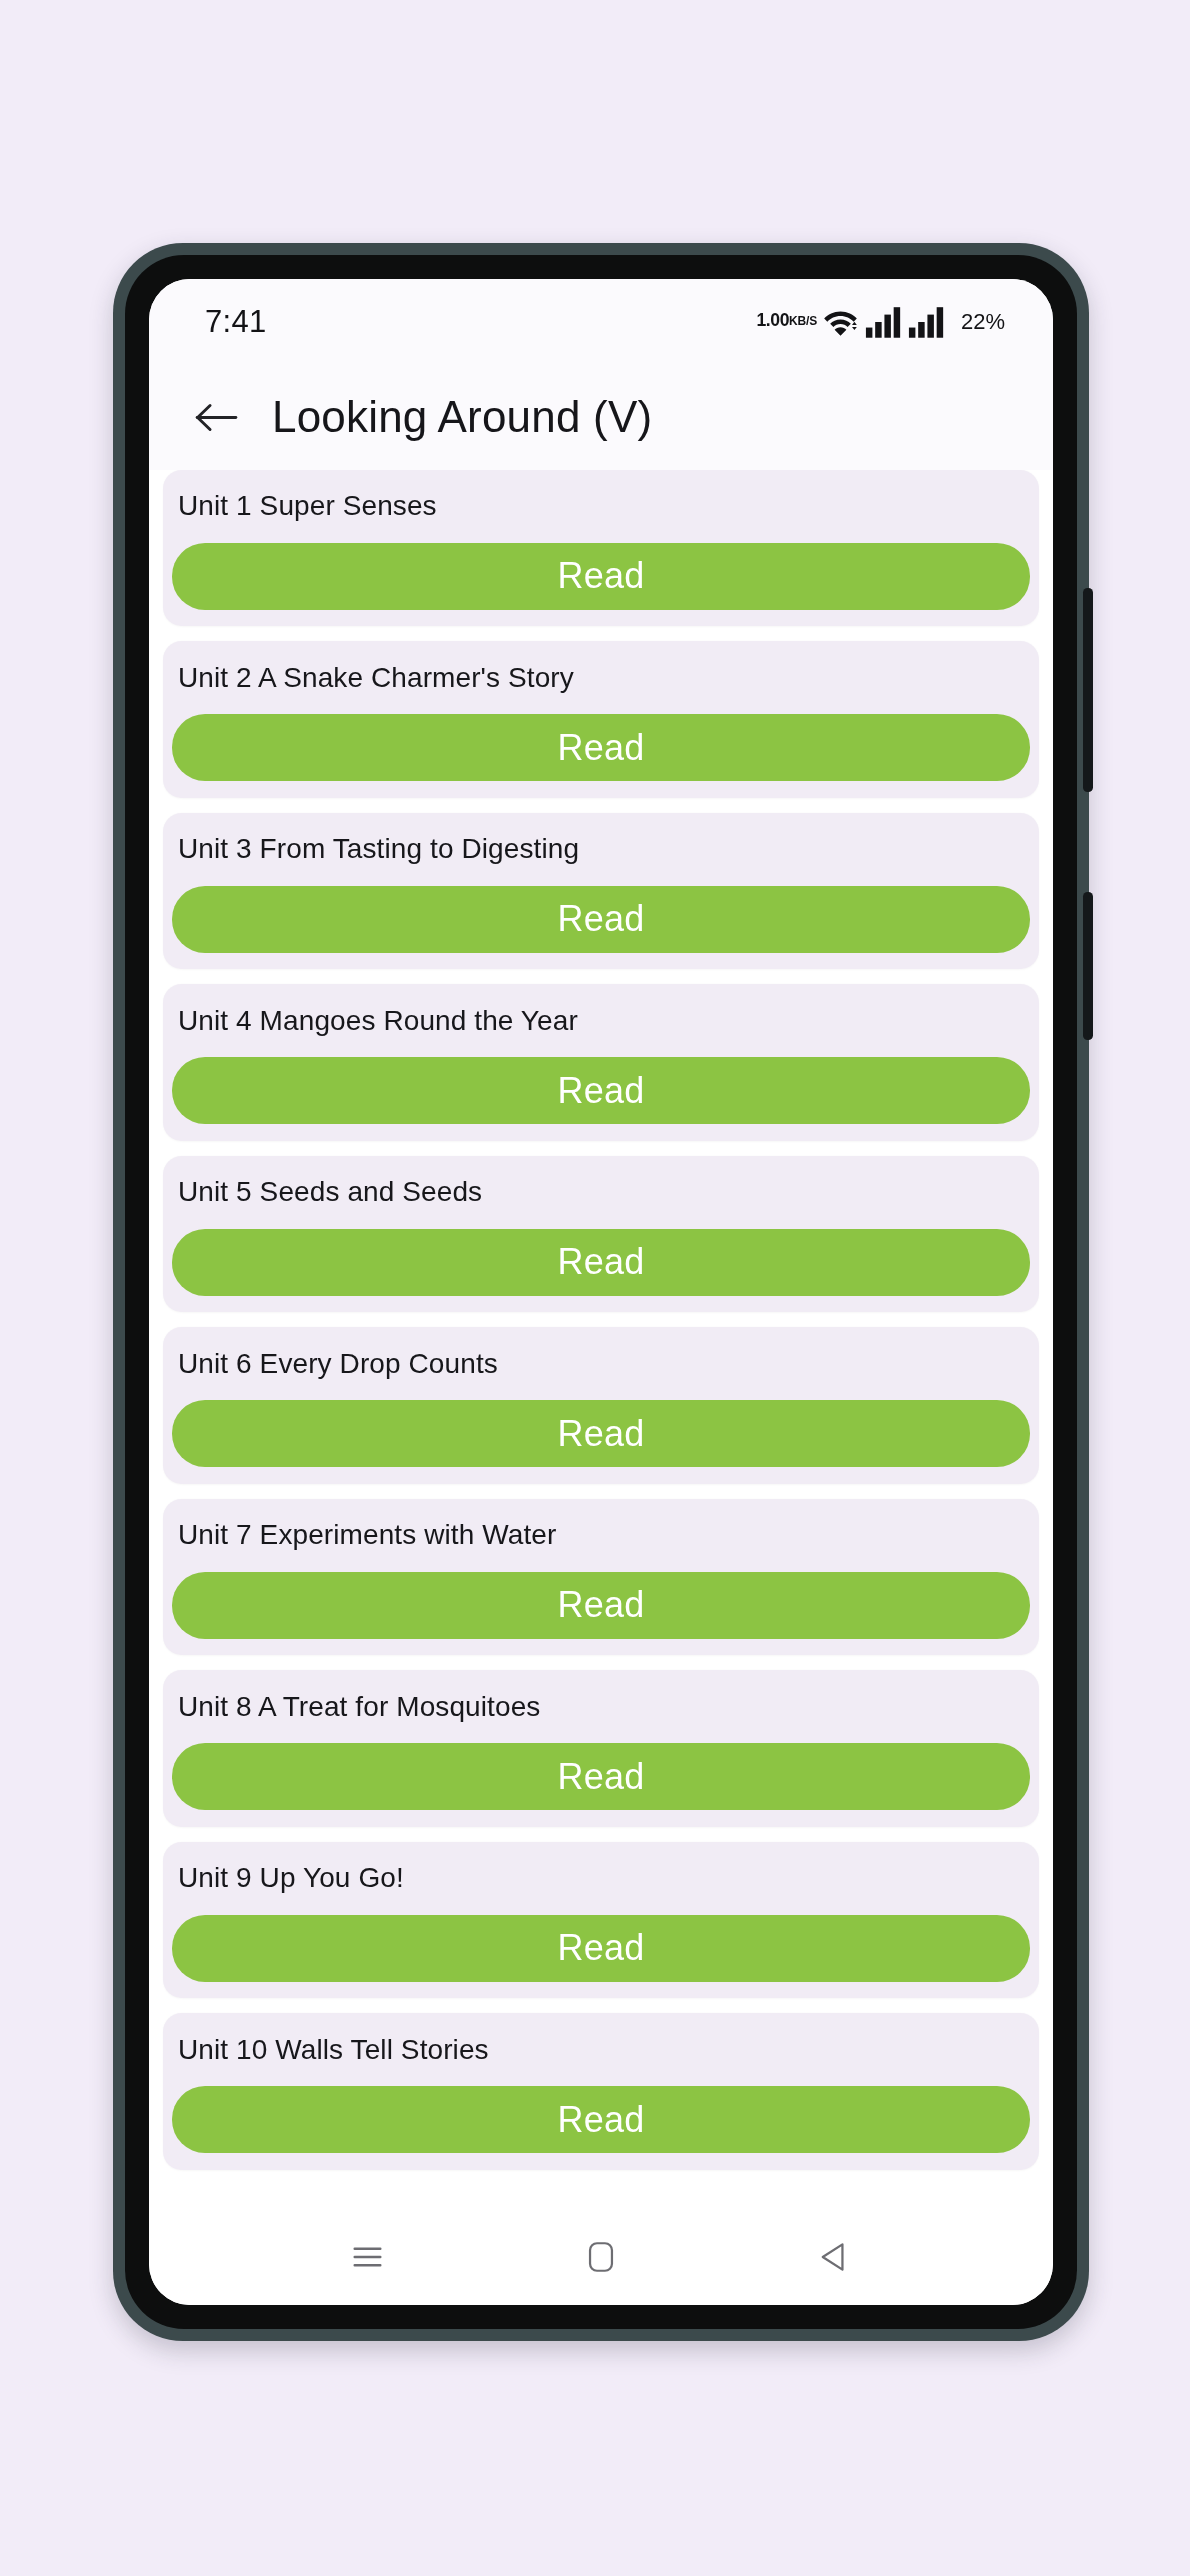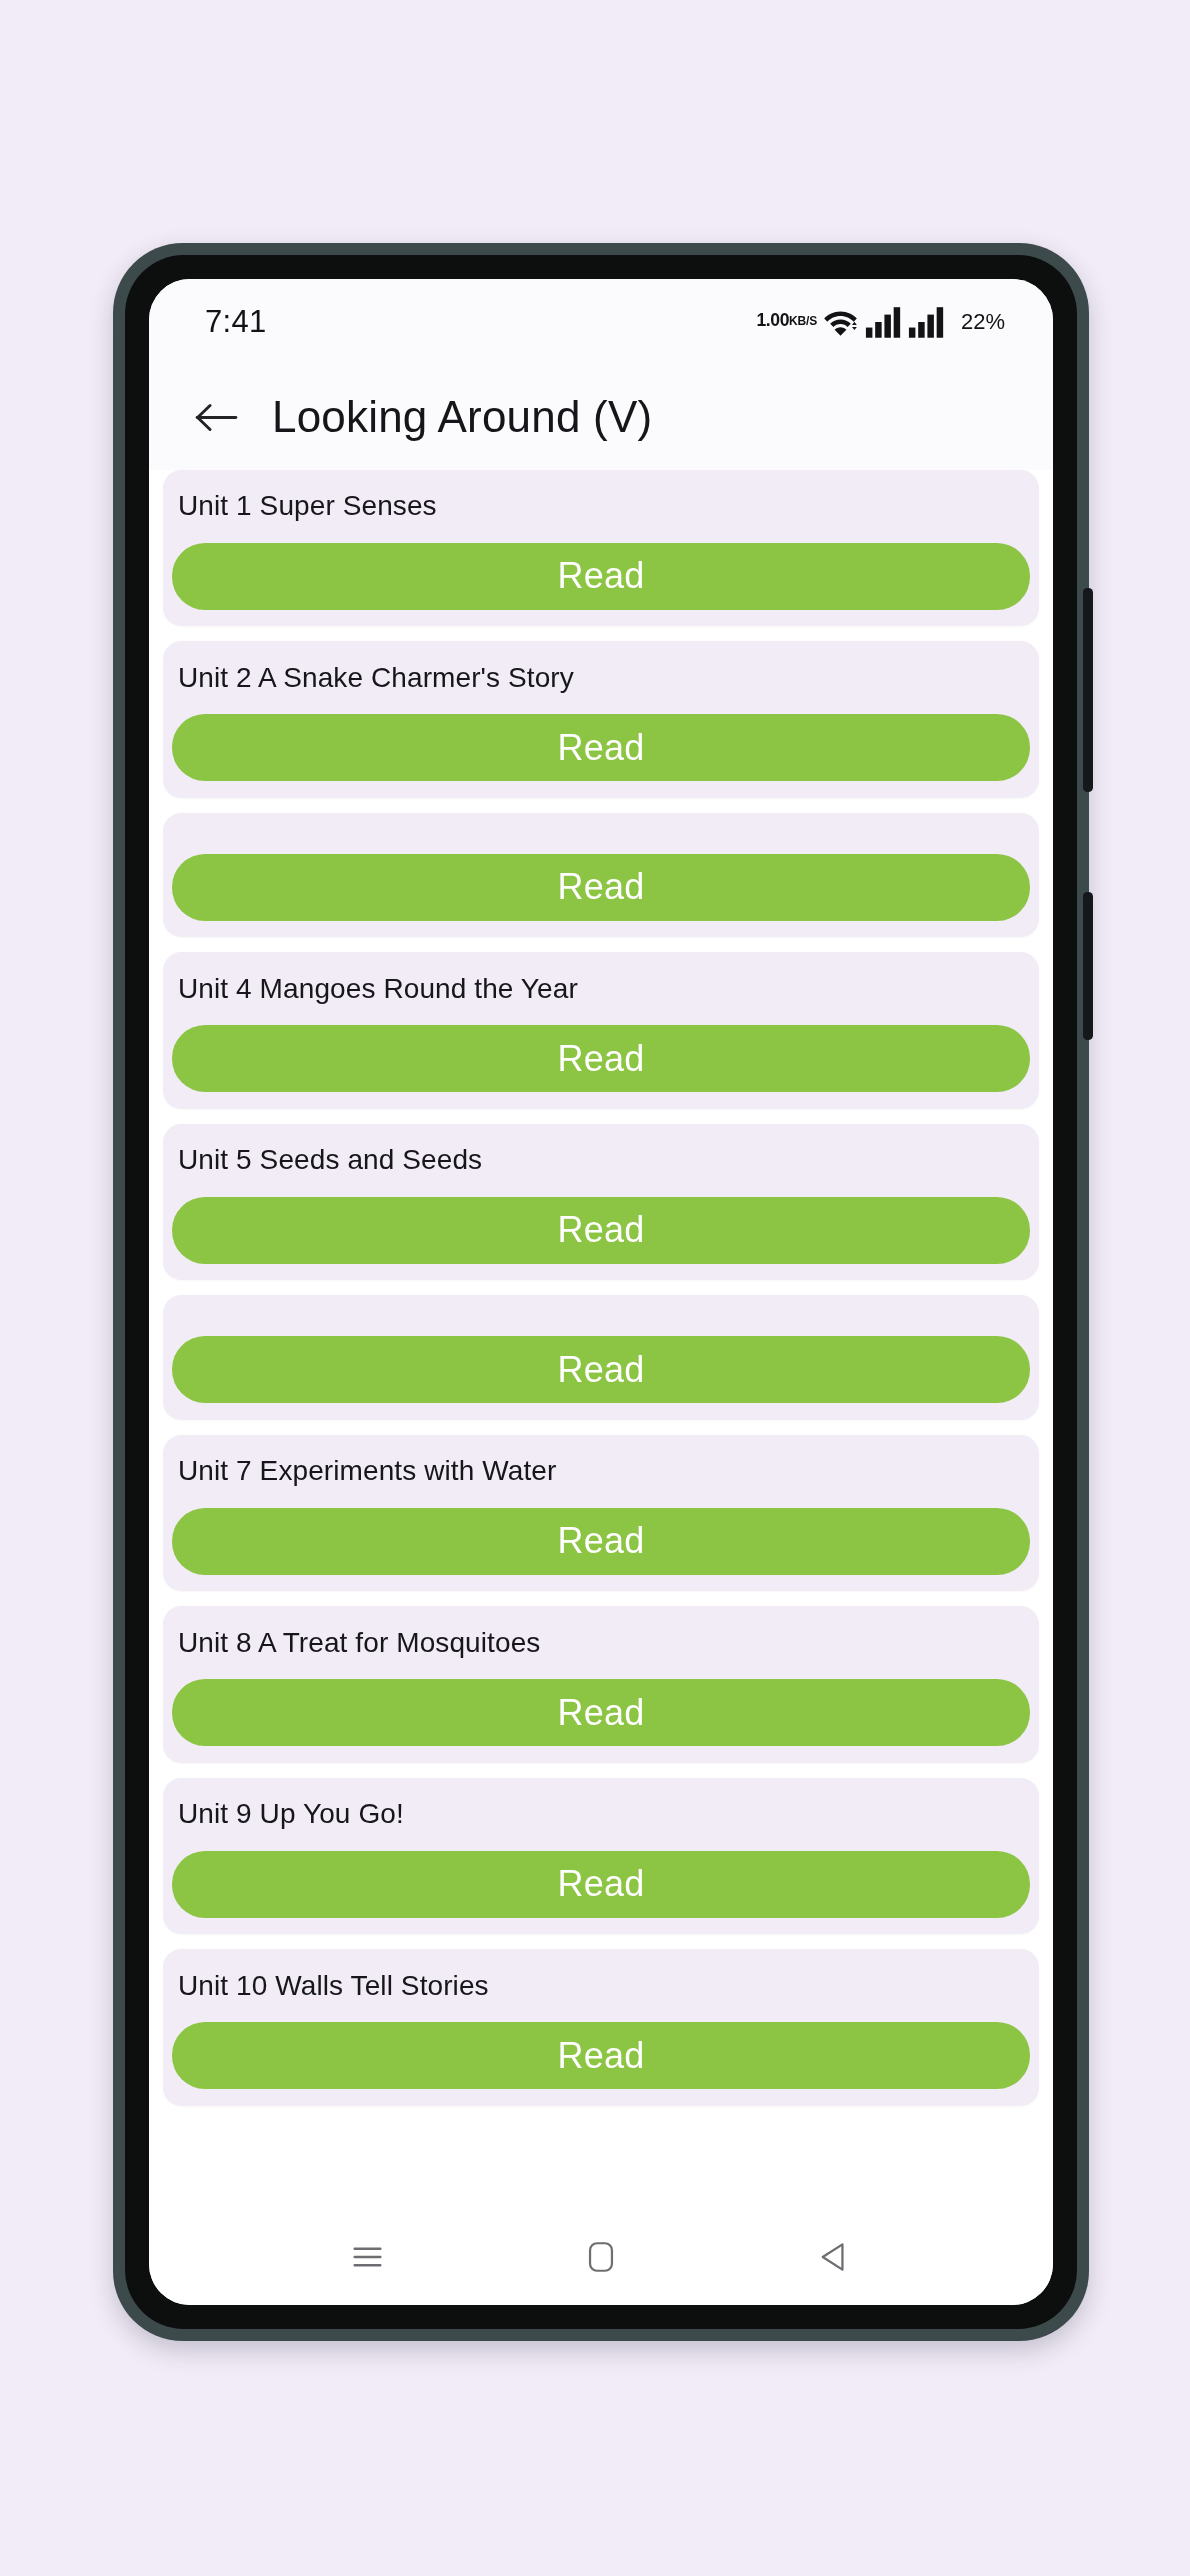--- a/index.html
+++ b/index.html
@@ -254,40 +254,42 @@
         </div>
 
         <div class="unit-card">
           <div class="unit-title">Unit 2  A Snake Charmer's Story</div>
           <div class="read-btn">
             <span class="read-label">Read</span>
           </div>
         </div>
 
         <div class="unit-card">
+          <div class="unit-title">Unit 3  From Tasting to Digesting</div>
           <div class="read-btn">
             <span class="read-label">Read</span>
           </div>
         </div>
 
         <div class="unit-card">
           <div class="unit-title">Unit 4  Mangoes Round the Year</div>
           <div class="read-btn">
             <span class="read-label">Read</span>
           </div>
         </div>
 
         <div class="unit-card">
           <div class="unit-title">Unit 5  Seeds and Seeds</div>
           <div class="read-btn">
             <span class="read-label">Read</span>
           </div>
         </div>
 
         <div class="unit-card">
+          <div class="unit-title">Unit 6  Every Drop Counts</div>
           <div class="read-btn">
             <span class="read-label">Read</span>
           </div>
         </div>
 
         <div class="unit-card">
           <div class="unit-title">Unit 7  Experiments with Water</div>
           <div class="read-btn">
             <span class="read-label">Read</span>
           </div>

